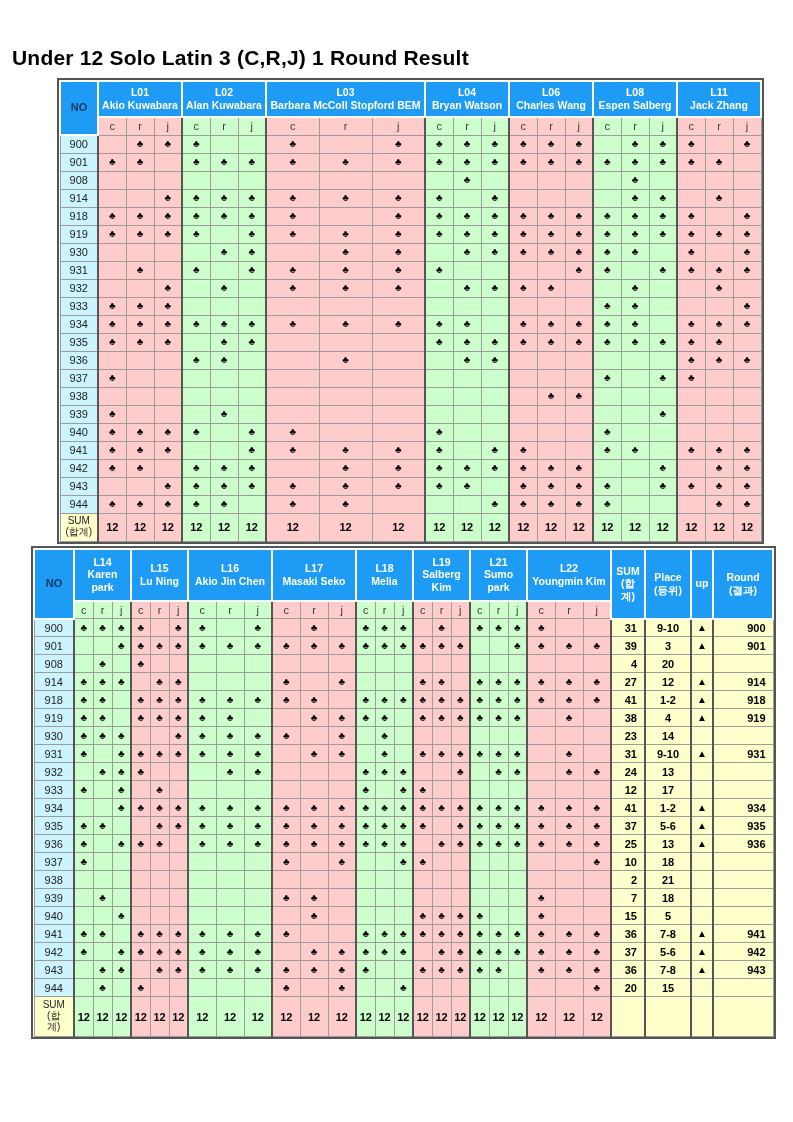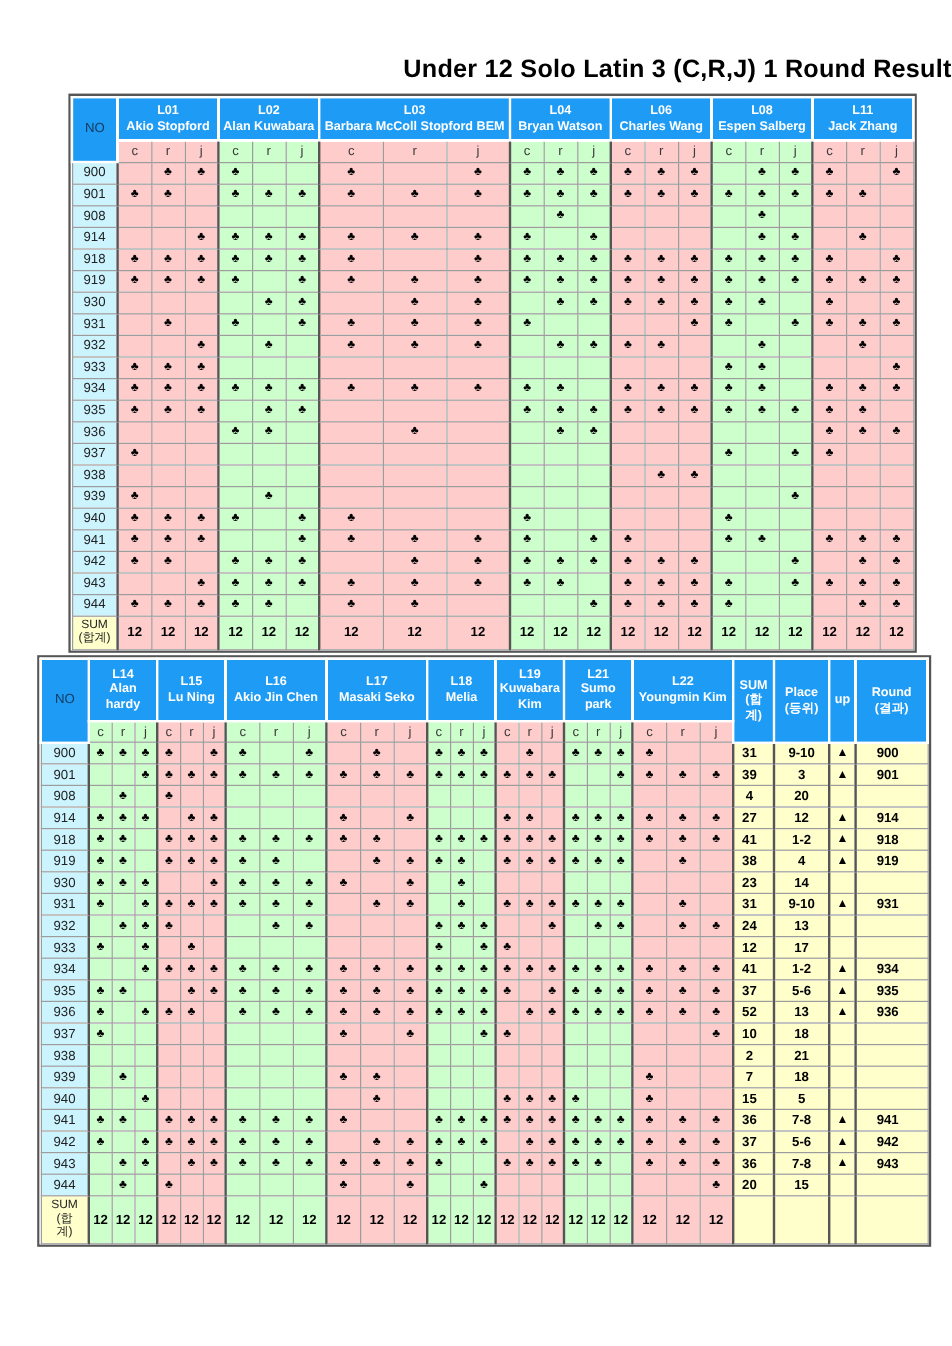--- a/index.html
+++ b/index.html
@@ -1,42 +1,42 @@
 <!DOCTYPE html>
 <html style="--blue: #1E9BF5; --pink: #FFCCCC; --green: #CCFFCC; --cyan: #CCF4FF; --yellow: #FFFFCC;"><head>
 <meta charset="utf-8">
 <style>
   html,body{margin:0;padding:0;background:#fff;}
   body{width:793px;height:1122px;font-family:"Liberation Sans",sans-serif;position:relative;}
-  .page-title{margin:46px 0 8px 12px;text-align:right;font-size:21px;font-weight:bold;color:#000;letter-spacing:0.2px;}
+  .page-title{margin:46px 0 8px 12px;text-align:left;font-size:21px;font-weight:bold;color:#000;letter-spacing:0.2px;}
   .twrap{width:-moz-fit-content;width:fit-content;border:2px solid #555;}
   #wrap1{margin-left:57px;}
   #wrap2{margin-left:31px;margin-top:2px;}
   table{border-collapse:collapse;table-layout:fixed;background:#fff;}
   td,th{border:1px solid #9c9c9c;padding:0;margin:0;text-align:center;vertical-align:middle;overflow:hidden;}
   thead th{border:2px solid #fff;}
   .gs{border-left:2px solid #555;}
   .hblue{background:var(--blue);color:#fff;font-weight:bold;font-size:10.5px;line-height:1.2;}
   .hblue div{padding:0 1px;}
-  .no-h{color:#12395c;font-size:11px;font-weight:normal;}
+  .no-h{color:#12395c;font-size:11px;font-weight:bold;}
   #table1 thead tr.namerow{height:36px;}
   #table2 thead tr.namerow{height:52px;}
   tr.crjrow{height:18px;}
   tbody tr{height:18px;}
   #table1 tr.sumrow{height:28px;}
   #table2 tr.sumrow{height:40px;}
   .crj{font-size:11px;color:#3a3a3a;}
   .tone-pink{background:var(--pink);}
   .tone-green{background:var(--green);}
   .no-cell{background:var(--cyan);font-size:11px;color:#222;}
   .mark{font-size:10px;color:#000;line-height:1;}
   .sumval{font-weight:bold;font-size:11px;color:#000;}
   .sumlbl{background:var(--yellow);font-size:10px;color:#222;line-height:1.08;}
   .res{background:var(--yellow);font-size:11px;font-weight:bold;color:#000;}
-  .sumv,.resv{padding-right:7px;}
+  .sumv,.resv{text-align:right;padding-right:7px;}
   .upc{font-size:10px;}
 </style>
 </head>
 <body>
 
 <div class="page-title">Under 12 Solo Latin 3 (C,R,J) 1 Round Result</div>
 
 <div class="twrap" id="wrap1">
   <table id="table1">
       <colgroup>
@@ -61,21 +61,21 @@
         <col style="width: 28px;">
         <col style="width: 28px;">
         <col style="width: 28px;">
         <col style="width: 28px;">
       </colgroup>
       <thead>
         <tr class="namerow">
           <th class="hblue no-h" rowspan="2">NO</th>
           <th class="hblue" colspan="3">
             <div>L01</div>
-            <div>Akio Stopford</div>
+            <div>Akio Kuwabara</div>
           </th>
           <th class="hblue" colspan="3">
             <div>L02</div>
             <div>Alan Kuwabara</div>
           </th>
           <th class="hblue" colspan="3">
             <div>L03</div>
             <div>Barbara McColl Stopford BEM</div>
           </th>
           <th class="hblue" colspan="3">
@@ -686,41 +686,41 @@
         <col style="width: 34px;">
         <col style="width: 46px;">
         <col style="width: 22px;">
         <col style="width: 60px;">
       </colgroup>
       <thead>
         <tr class="namerow">
           <th class="hblue no-h" rowspan="2">NO</th>
           <th class="hblue" colspan="3">
             <div>L14</div>
-            <div>Alan hardy</div>
+            <div>Karen park</div>
           </th>
           <th class="hblue" colspan="3">
             <div>L15</div>
             <div>Lu Ning</div>
           </th>
           <th class="hblue" colspan="3">
             <div>L16</div>
             <div>Akio Jin Chen</div>
           </th>
           <th class="hblue" colspan="3">
             <div>L17</div>
             <div>Masaki Seko</div>
           </th>
           <th class="hblue" colspan="3">
             <div>L18</div>
             <div>Melia</div>
           </th>
           <th class="hblue" colspan="3">
             <div>L19</div>
-            <div>Kuwabara Kim</div>
+            <div>Salberg Kim</div>
           </th>
           <th class="hblue" colspan="3">
             <div>L21</div>
             <div>Sumo park</div>
           </th>
           <th class="hblue" colspan="3">
             <div>L22</div>
             <div>Youngmin Kim</div>
           </th>
           <th class="hblue" rowspan="2">
@@ -1159,21 +1159,21 @@
           <td class="mark tone-green">♣</td>
           <td class="mark tone-pink gs"></td>
           <td class="mark tone-pink">♣</td>
           <td class="mark tone-pink">♣</td>
           <td class="mark tone-green gs">♣</td>
           <td class="mark tone-green">♣</td>
           <td class="mark tone-green">♣</td>
           <td class="mark tone-pink gs">♣</td>
           <td class="mark tone-pink">♣</td>
           <td class="mark tone-pink">♣</td>
-          <td class="res sumv gs">52</td>
+          <td class="res sumv gs">25</td>
           <td class="res gs">13</td>
           <td class="res upc gs">▲</td>
           <td class="res resv gs">936</td>
         </tr>
         <tr>
           <td class="no-cell">937</td>
           <td class="mark tone-green gs">♣</td>
           <td class="mark tone-green"></td>
           <td class="mark tone-green"></td>
           <td class="mark tone-pink gs"></td>

